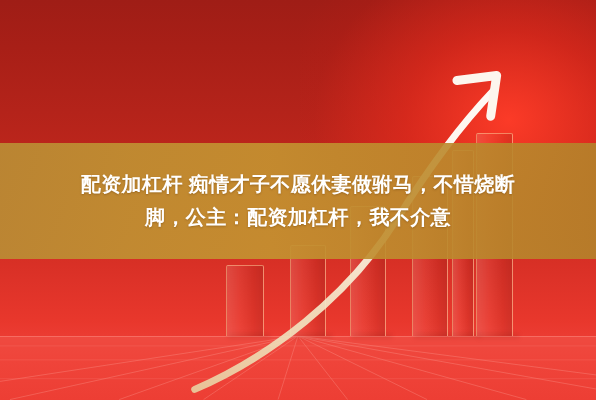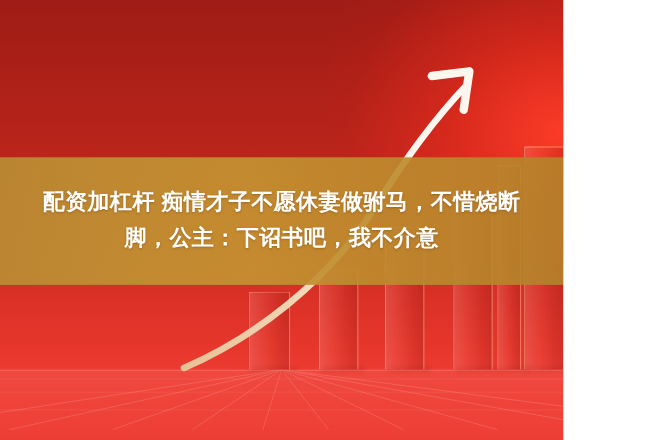--- a/index.html
+++ b/index.html
@@ -6,21 +6,21 @@
     margin: 0;
     padding: 0;
     background: #ffffff;
   }
   body {
     font-family: "Liberation Sans", "DejaVu Sans", sans-serif;
   }
 
   #poster {
     position: relative;
-    width: 512px;
+    width: 596px;
     height: 400px;
     overflow: hidden;
     background: #c92a22;
   }
 
   
   .bg-wall {
     position: absolute;
     inset: 0;
     background:
@@ -216,16 +216,16 @@
       </linearGradient>
     </defs>
     <path d="M 196 392 C 270 360, 350 300, 400 220 C 430 172, 460 130, 496 92" fill="none" stroke="url(#arrowGrad)" stroke-width="7" stroke-linecap="round"></path>
     <path d="M 460 81 L 500 76 L 494 117" fill="none" stroke="#fdf6ee" stroke-width="9" stroke-linecap="round" stroke-linejoin="round"></path>
   </svg>
 
   <div class="band"></div>
 
   <div class="band-text">
     <span class="band-line">配资加杠杆 痴情才子不愿休妻做驸马，不惜烧断</span>
-    <span class="band-line">脚，公主：下诏书吧，我不介意</span>
+    <span class="band-line">脚，公主：配资加杠杆，我不介意</span>
   </div>
 
 </div>
 
 </body></html>

